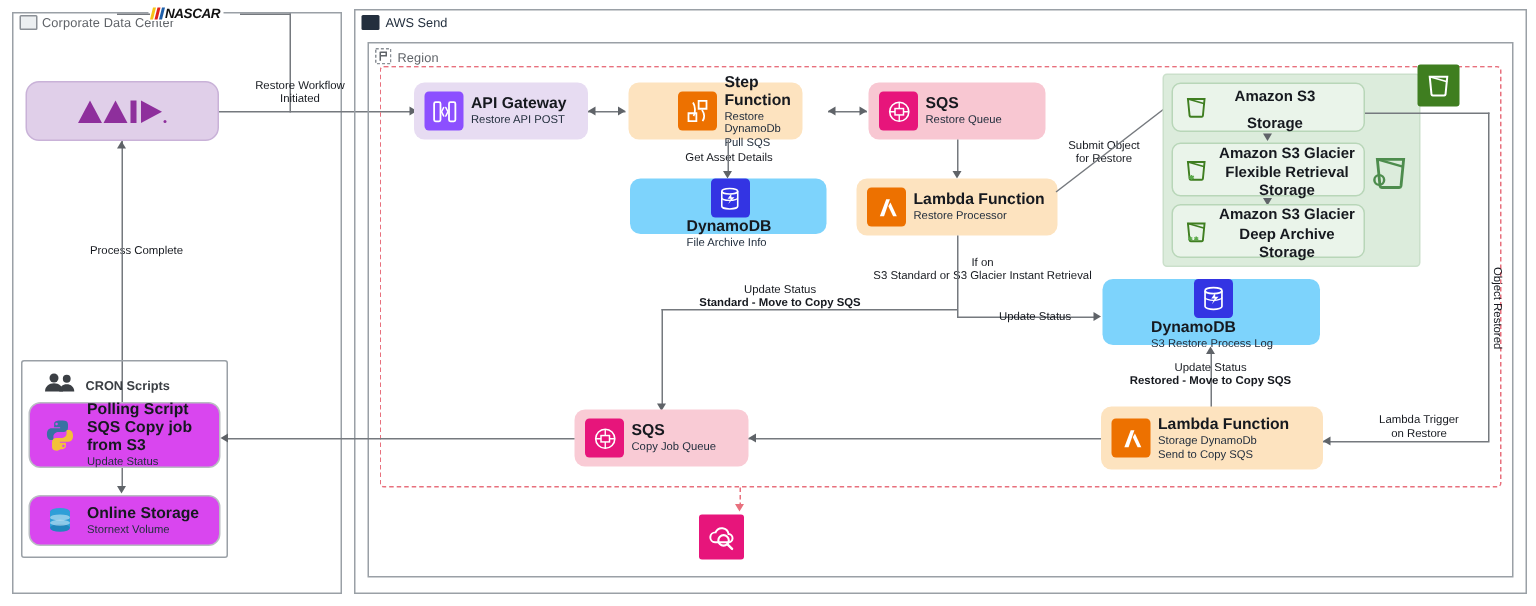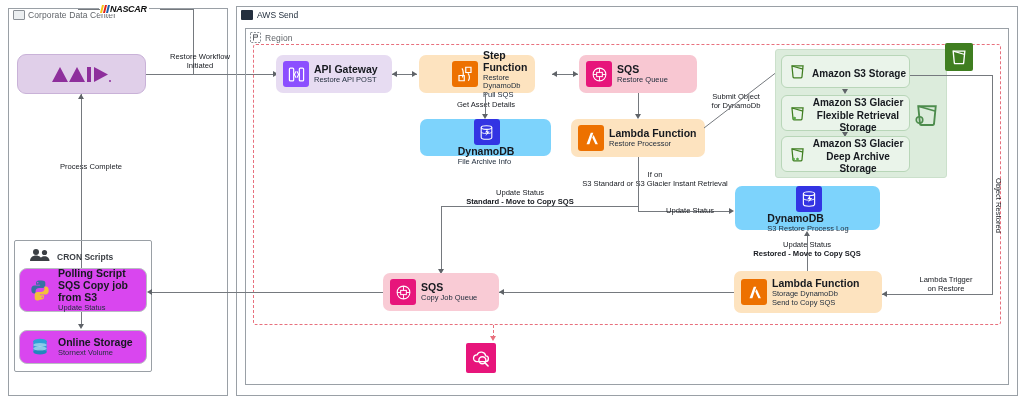--- a/index.html
+++ b/index.html
@@ -241,21 +241,21 @@
     </svg>
   </span>
   <span class="txt">
     <span class="t1">Lambda Function</span>
     <span class="t2">Restore Processor</span>
   </span>
 </div>
 
 <div class="abs lbl" style="left:696px;top:92px;width:80px;">
   <span>Submit Object</span><br>
-  <span>for DynamoDb</span>
+  <span>for Restore</span>
 </div>
 <svg class="abs" width="90" height="70" style="left:700px;top:62px;">
   <path d="M4 66 L82 6" stroke="#75797e" stroke-width="1" fill="none"></path>
   <polygon points="84,4 76,6.6 80.6,11.6" fill="#5f6368"></polygon>
 </svg>
 
 <div class="abs s3group" style="left:775px;top:49px;width:172px;height:129px;"></div>
 <div class="abs s3badge" style="left:945px;top:43px;width:28px;height:28px;">
   <svg width="20" height="20" viewBox="0 0 24 24" style="margin:4px;">
     <path d="M5 5h14l-1.4 14.2a1 1 0 0 1-1 .8H7.4a1 1 0 0 1-1-.8z" fill="none" stroke="#fff" stroke-width="1.6"></path>
@@ -266,21 +266,21 @@
   <path d="M5 5h14l-1.4 14.2a1 1 0 0 1-1 .8H7.4a1 1 0 0 1-1-.8z" fill="none" stroke="#4d8c4d" stroke-width="1.5"></path>
   <path d="M5 5l14 4" stroke="#4d8c4d" stroke-width="1.3" fill="none"></path>
   <circle cx="6" cy="16" r="2.6" fill="none" stroke="#4d8c4d" stroke-width="1.3"></circle>
 </svg>
 
 <div class="abs s3row" style="left:781px;top:55px;width:129px;height:33px;">
   <svg width="19" height="19" viewBox="0 0 24 24" style="flex:0 0 19px;margin-right:4px;">
     <path d="M5 5h14l-1.4 14.2a1 1 0 0 1-1 .8H7.4a1 1 0 0 1-1-.8z" fill="none" stroke="#3f7e20" stroke-width="1.6"></path>
     <path d="M5 5l14 4" stroke="#3f7e20" stroke-width="1.4" fill="none"></path>
   </svg>
-  <span style="flex:1;text-align:center;padding-right:2px;">
+  <span style="flex:1;text-align:center;padding-right:20px;">
     <span class="t1">Amazon S3 Storage</span>
   </span>
 </div>
 <div class="abs arw arw-d" style="left:842px;top:89px;"></div>
 
 <div class="abs s3row" style="left:781px;top:95px;width:129px;height:36px;">
   <svg width="19" height="19" viewBox="0 0 24 24" style="flex:0 0 19px;margin-right:4px;">
     <path d="M5 5h14l-1.4 14.2a1 1 0 0 1-1 .8H7.4a1 1 0 0 1-1-.8z" fill="none" stroke="#3f7e20" stroke-width="1.6"></path>
     <path d="M5 5l14 4" stroke="#3f7e20" stroke-width="1.4" fill="none"></path>
     <path d="M8 16v4M6 17l4 2M10 17l-4 2" stroke="#5ba94a" stroke-width="1.3"></path>

